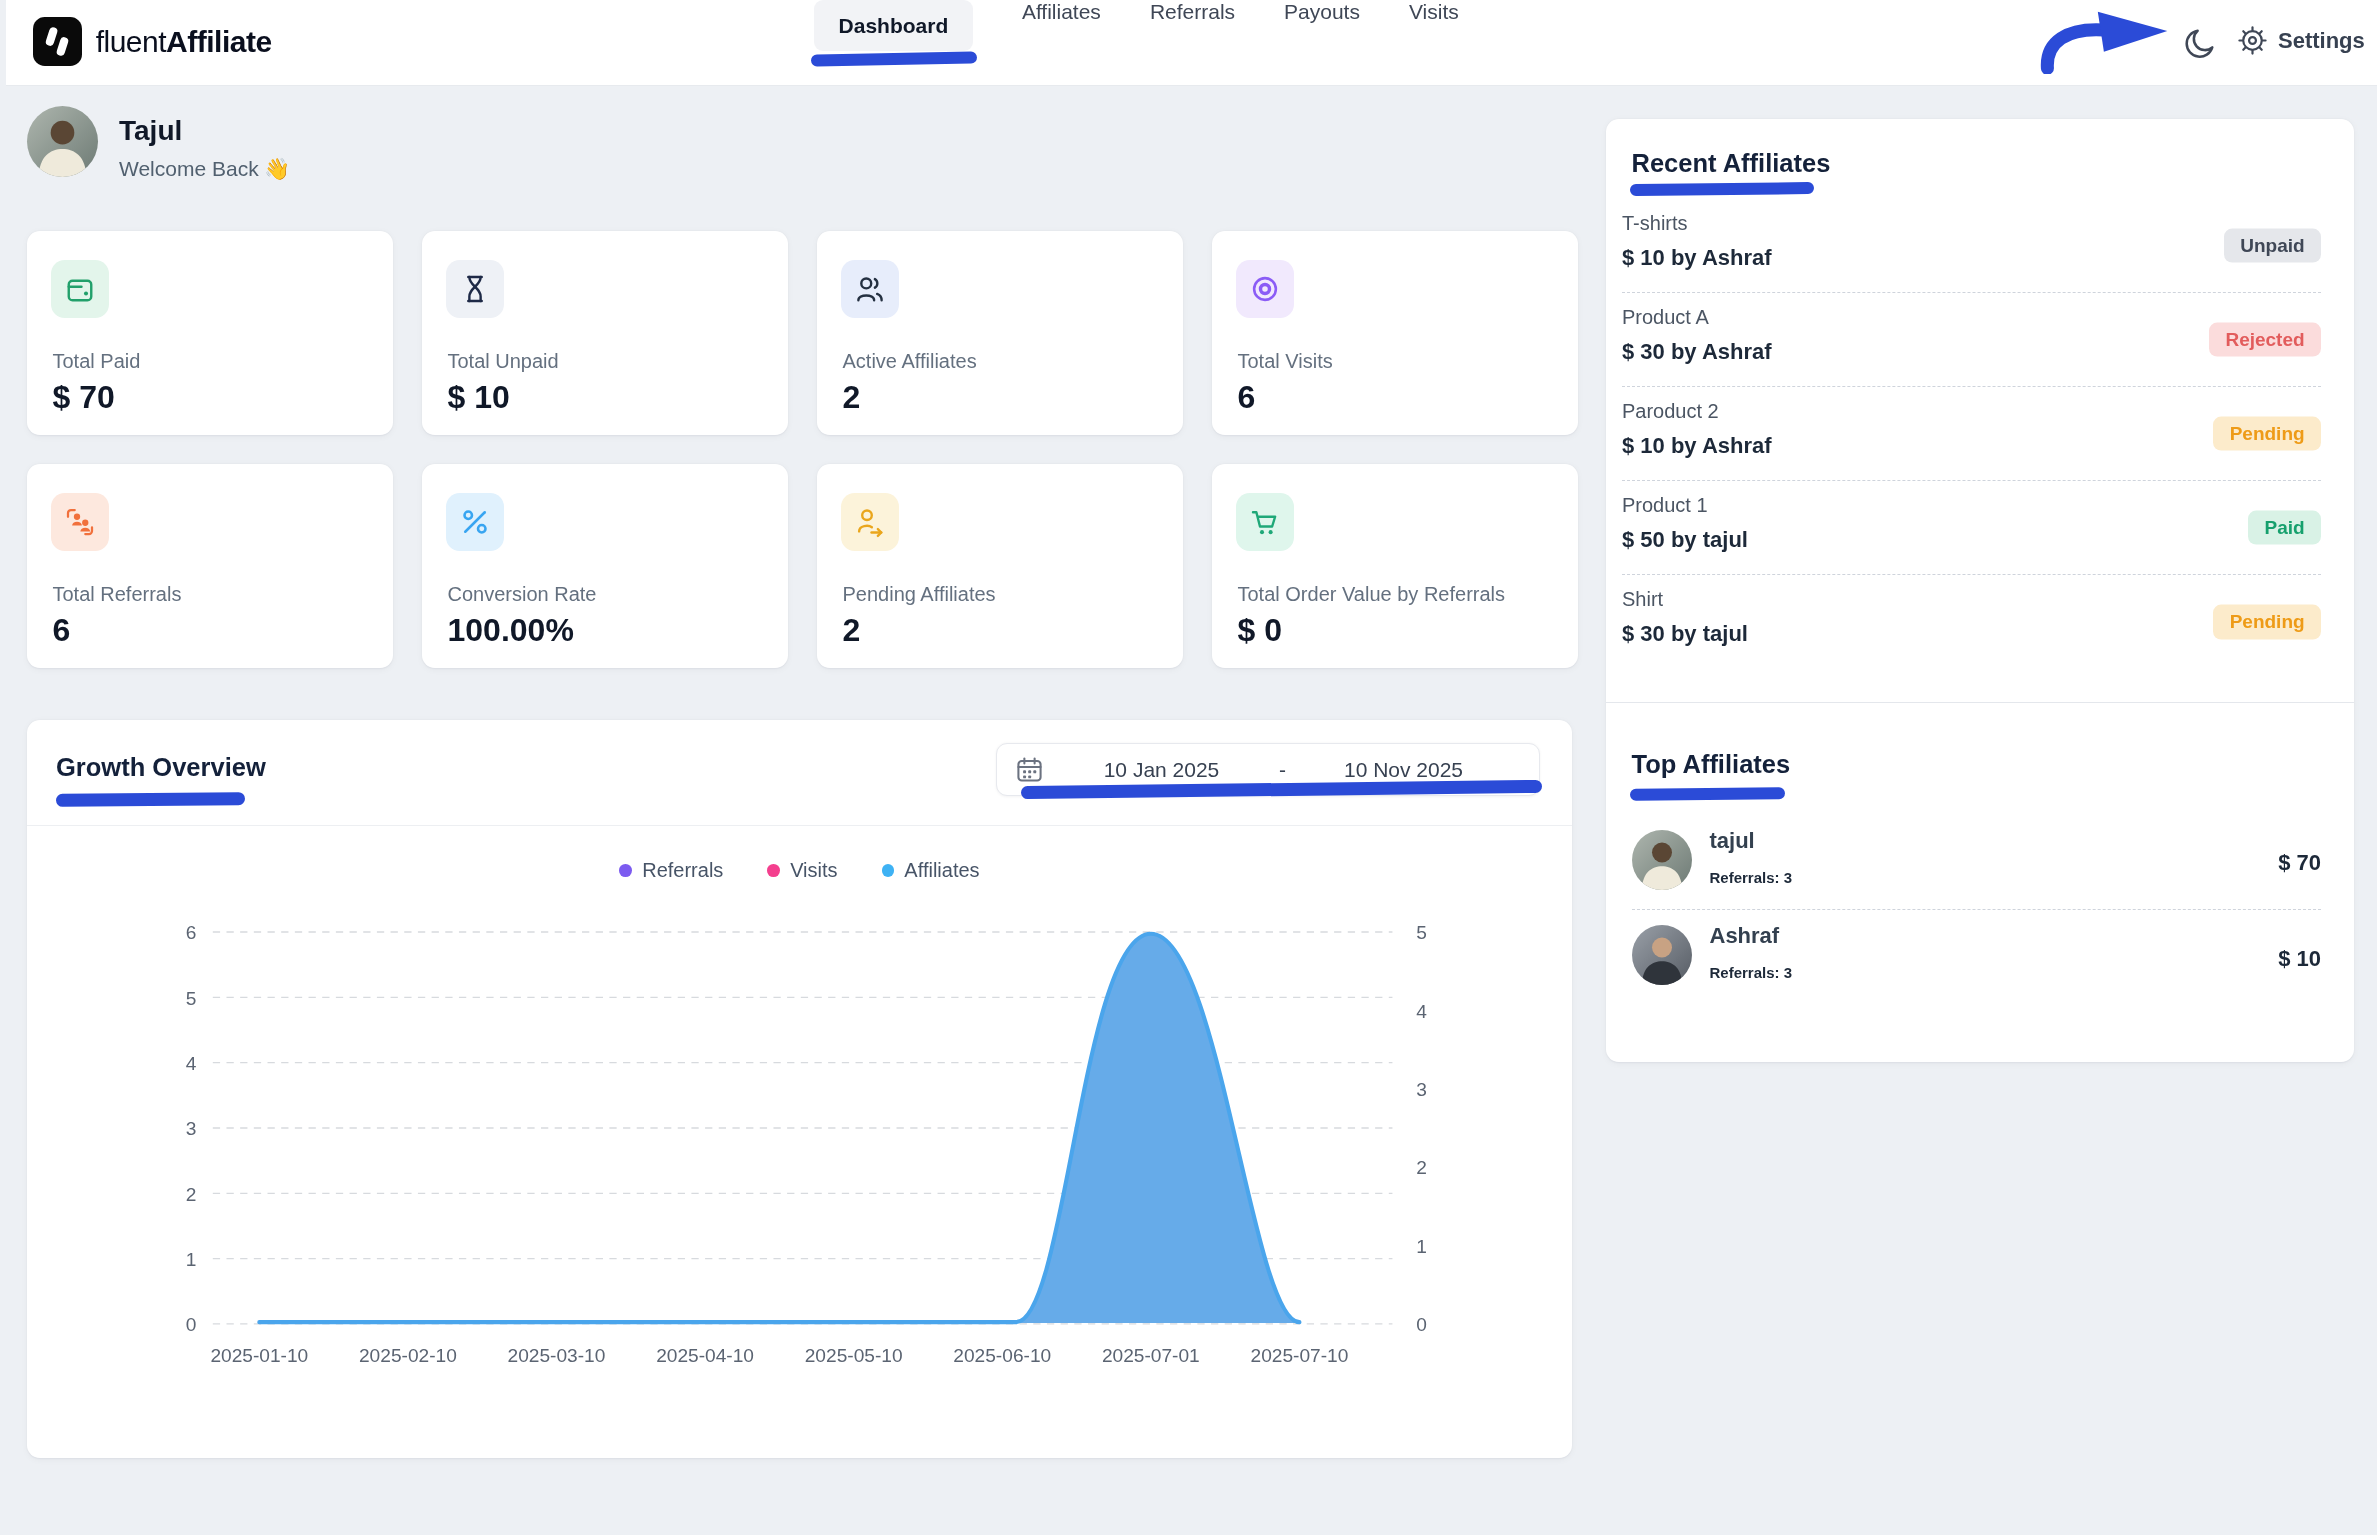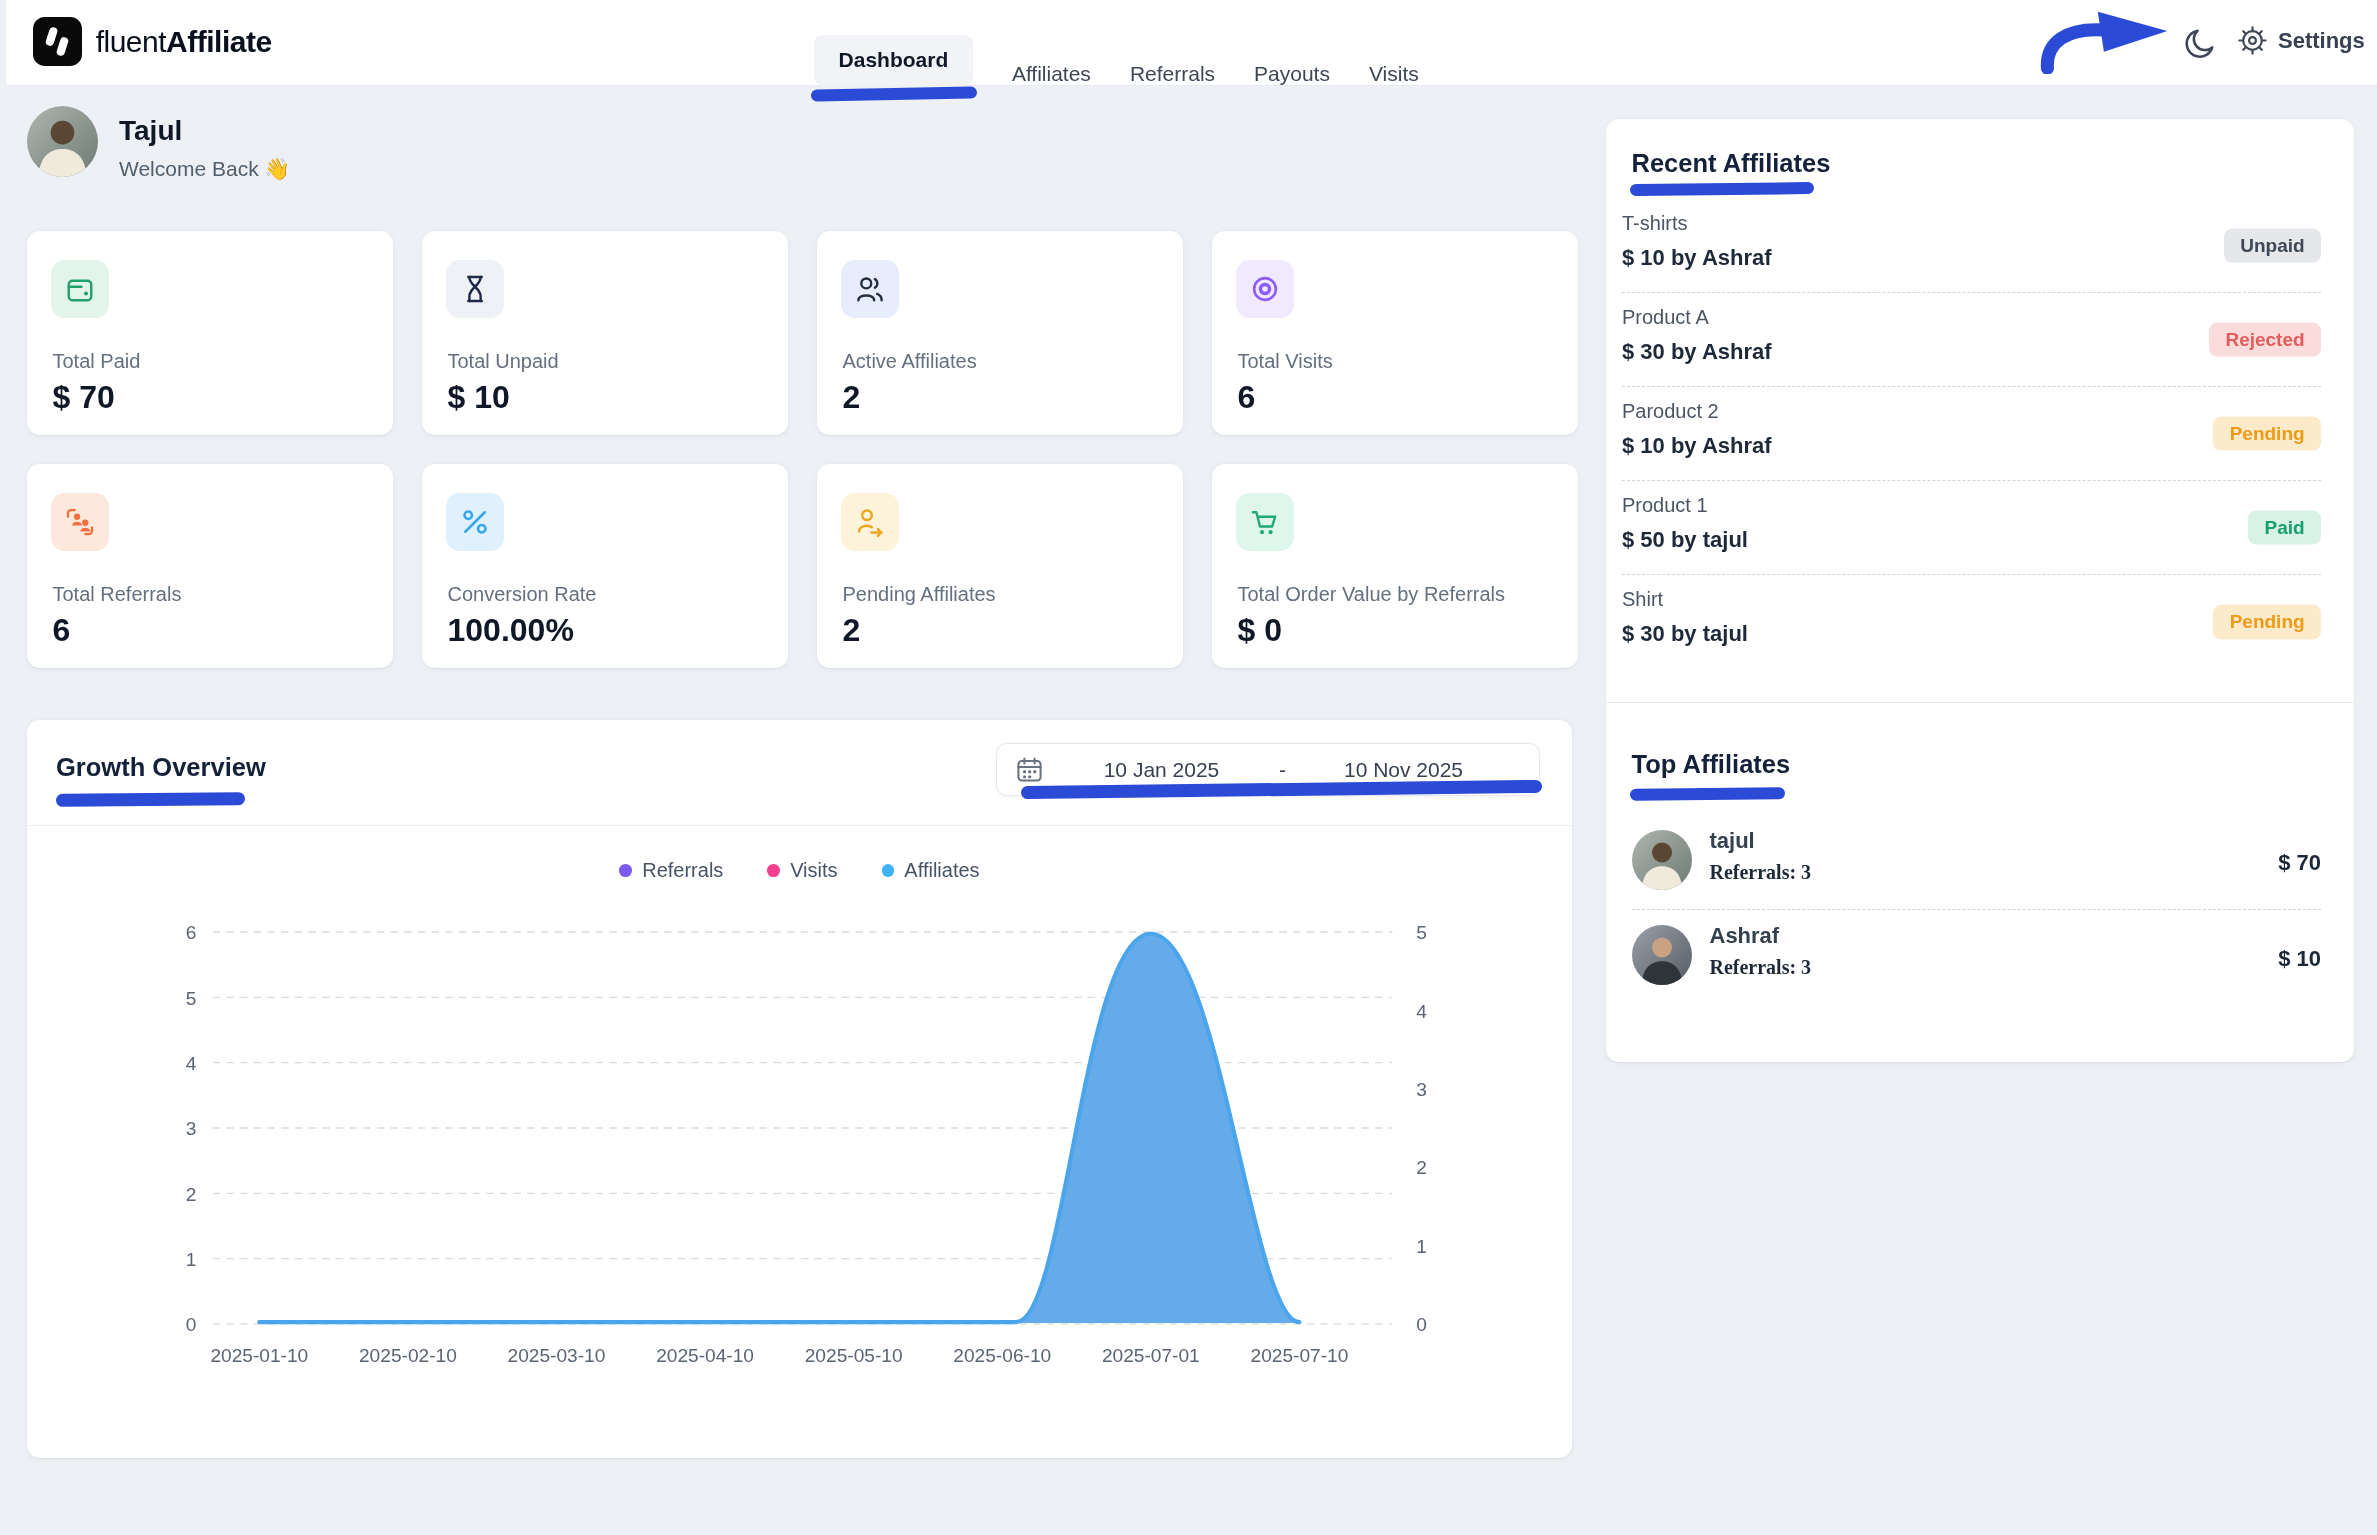--- a/index.html
+++ b/index.html
@@ -7,21 +7,21 @@
   .page { position:relative; width:2377px; height:1535px; background:#edf0f4;
           font-family:"Liberation Sans", sans-serif; color:#101828; overflow:hidden; }
 
   
   .topbar { position:absolute; left:0; top:0; width:2377px; height:86px; background:#ffffff;
             border-bottom:0.9px solid #e7eaee; z-index:5;margin-left:6px; }
   .brand { position:absolute; left:27px; top:17.3px; display:flex; align-items:center; gap:13.7px; cursor:pointer; }
   .brand-text { font-size:30px; color:#0a0f1e; letter-spacing:-0.5px; }
   .brand-text .light { font-weight:400; }
   .brand-text .bold { font-weight:800; }
-  .nav { position:absolute; left:808px; top:0; height:86px; display:flex; align-items:flex-end; gap:39px; }
+  .nav { position:absolute; left:808px; top:0; height:86px; display:flex; align-items:flex-start; gap:49px; }
   .nav-item { font-size:21px; font-weight:500; color:#3f4756; cursor:pointer; white-space:nowrap; }
   .nav-item.active { position:relative; background:#f2f3f6; border-radius:9px; padding:13.7px 24.6px;
                      font-weight:700; color:#101828; }
   .nav-item.active .tab-marker { position:absolute; left:-2.7px; right:-4.6px; bottom:-13.7px; height:12px;
                      background:#2b4bd7; border-radius:7.3px; transform:rotate(-1.1deg); }
   .annot-arrow { position:absolute; left:2031px; top:7.3px; width:139px; height:67px; }
   .moon-btn { position:absolute; left:2175px; top:24px; width:38px; height:38px; cursor:pointer; }
   .settings-btn { position:absolute; left:2230px; top:24px; display:flex; align-items:center; gap:9px; cursor:pointer; }
   .settings-label { font-size:22px; font-weight:600; color:#374151; }
 
@@ -76,21 +76,21 @@
   .badge-rejected { background:#fbdcdc; color:#e25c5c; }
   .badge-pending  { background:#fcebcb; color:#ee9b17; }
   .badge-paid     { background:#d9f2e6; color:#16a06d; }
   .side-solid-divider { position:absolute; left:0; right:0; top:583px; height:0.9px; background:#e4e7ec; }
   .ta-title { top:631px; }
   .ta-underline { left:24px; top:669px; width:155px; height:12px; transform:rotate(-0.6deg); }
   .affiliate-row { position:absolute; left:25.5px; right:33px; height:93px; }
   .affiliate-row.dashed { border-bottom:0.9px dashed #cfd4dc; }
   .aff-avatar { position:absolute; left:0; top:12.8px; width:60px; height:60px; }
   .aff-name { position:absolute; left:78px; top:11px; font-size:22px; font-weight:600; color:#33404f; }
-  .aff-refs { position:absolute; left:78px; top:44px; font-size:20px; font-weight:600; color:#1d2939;font-family:Liberation Serif, serif; }
+  .aff-refs { position:absolute; left:78px; top:52px; font-size:15px; font-weight:600; color:#1d2939; }
   .aff-amount { position:absolute; right:0; top:50%; transform:translateY(-50%); font-size:22px; font-weight:600; color:#1d2939; }
 
   svg.icon { display:block; }
 </style>
 </head>
 <body>
 
 <div class="page">
 
   <header class="topbar">

